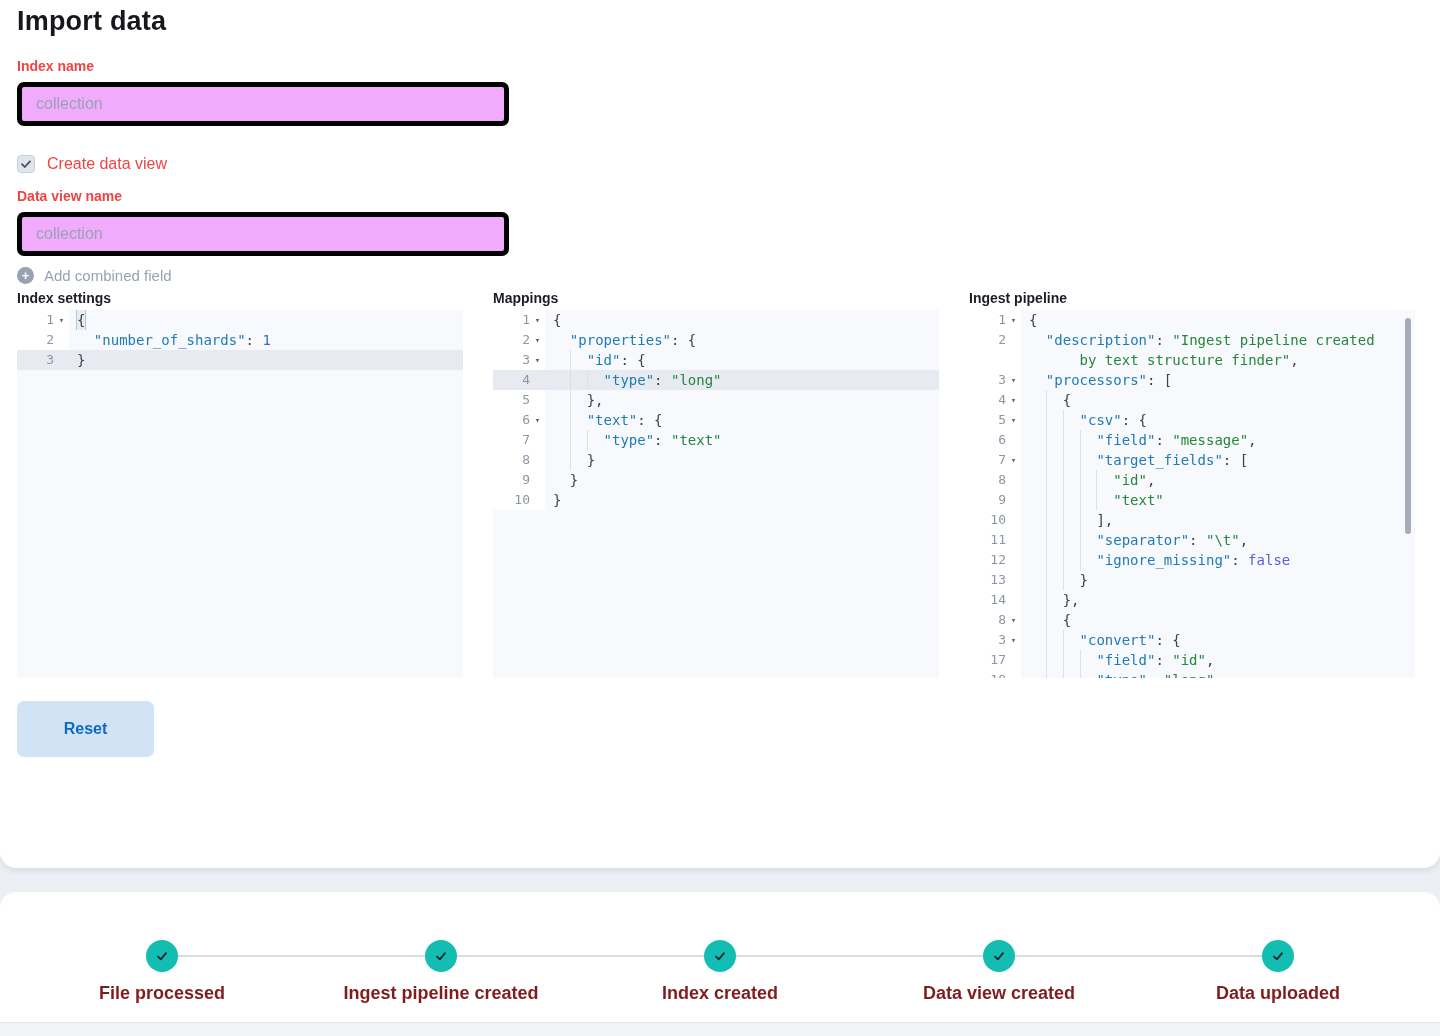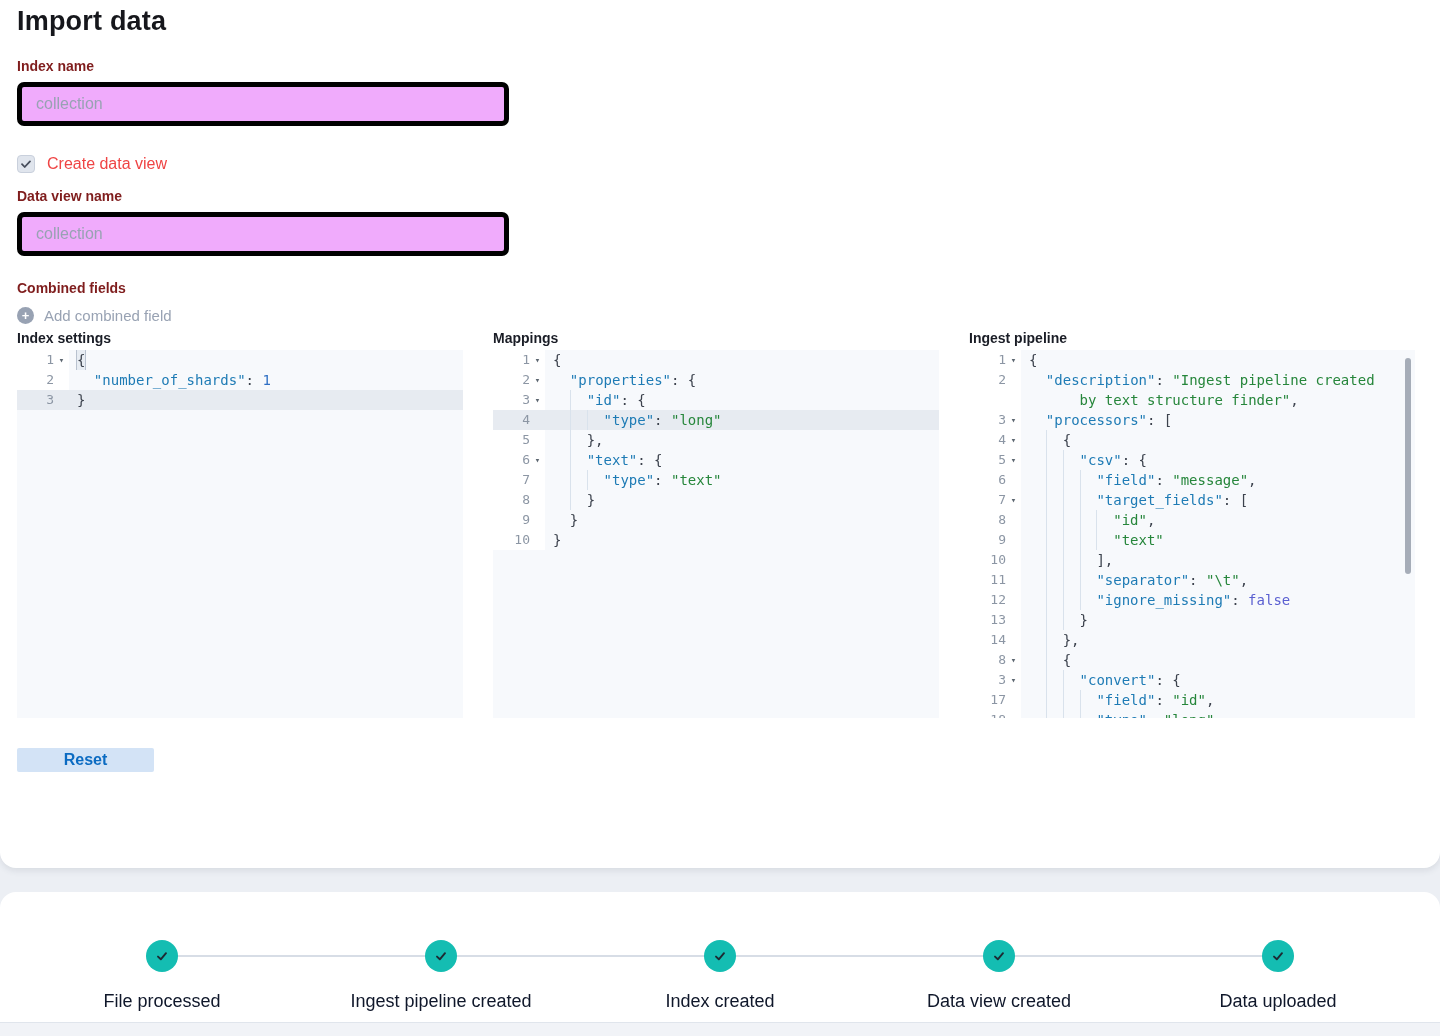--- a/index.html
+++ b/index.html
@@ -15,21 +15,21 @@
   .page-title { font-size:27px; font-weight:700; letter-spacing:.2px; color:#16171c; }
 
   .tabs { display:flex; gap:29px; margin-top:14px; position:relative; }
   .tabs-divider { position:absolute; left:-17px; right:-17px; bottom:-1px; height:1px; background:#d3dae6; }
   .tab { font-size:16px; font-weight:700; padding:0 3px 13px 3px; cursor:pointer; position:relative; }
   .tab.inactive { color:var(--tab-inactive,#343741); }
   .tab.active { color:var(--accent,#0b6bc2); }
   .tab.active::after { content:""; position:absolute; left:0; right:0; bottom:-1px; height:3px;
     background:var(--accent,#0b6bc2); z-index:2; }
 
-  .field-label { font-size:14px; font-weight:700; color:#7f1d1d; }
+  .field-label { font-size:14px; font-weight:700; color:#ef4444; }
   .lbl-index { margin-top:21px; }
   .text-input { display:block; width:492px; height:44px; margin-top:8px;
     background:#f0abfc; border:5px solid #000000; border-radius:7px;
     font-size:16px; padding:0 14px; color:#343741;
     font-family:"Liberation Sans","DejaVu Sans",sans-serif; }
   .text-input::placeholder { color:#98a2b3; opacity:1; }
 
   .checkbox-row { margin-top:29px; display:flex; align-items:center; gap:12px; }
   .checkbox { width:18px; height:18px; border-radius:4px; background:#e0e5ed;
     border:1px solid #c9d0dc; display:flex; align-items:center; justify-content:center; }
@@ -64,38 +64,38 @@
   .guide { display:inline-block; flex:none; width:2ch; border-left:1px solid #d9e2ec; }
   .tk { color:var(--code-key,#1e7bb5); align-self:center; }
   .tv { color:var(--code-string,#26863b); align-self:center; }
   .tn { color:var(--code-number,#2f6fc4); align-self:center; }
   .tb { color:var(--code-boolean,#5a5fd1); align-self:center; }
   .tp { color:#3c424d; align-self:center; }
   .tm { color:#3c424d; align-self:center; background:#e8edf3; outline:1px solid #b9c2cf; }
   .scrollbar { position:absolute; right:4px; top:8px; width:6px; height:216px;
     background:#a6adb8; border-radius:3px; }
 
-  .reset-btn { margin-top:30px; width:137px; height:24px; border:none; border-radius:2px;
+  .reset-btn { margin-top:23px; width:137px; height:56px; border:none; border-radius:7px;
     background:var(--reset-bg,#d3e3f6); color:var(--accent,#0b6bc2);
     font-size:16px; font-weight:700; cursor:pointer;
     font-family:"Liberation Sans","DejaVu Sans",sans-serif; }
 
   
   .gap-strip { height:24px; }
   .stepper-card { height:130px; background:#fff; border-radius:16px 16px 0 0;
     padding-top:48px; position:relative; }
   .steps { position:relative; width:1395px; margin:0 auto; display:flex; }
   .steps-line { position:absolute; left:139px; right:139px; top:15px; height:2px;
     background:#d7dde6; }
   .step { width:279px; display:flex; flex-direction:column; align-items:center; position:relative; }
   .step-circle { width:32px; height:32px; border-radius:50%;
     background:var(--step-complete,#14bdb2); display:flex; align-items:center;
     justify-content:center; z-index:1; }
   .step-circle svg { width:16px; height:16px; }
-  .step-label { margin-top:19px; font-size:18px; font-weight:400; color:#0f172a; }
+  .step-label { margin-top:11px; font-size:18px; font-weight:700; color:#7f1d1d; }
 
   .footer-strip { height:14px; background:#f1f3f7; border-top:1px solid #e0e5ec; }
 </style>
 </head>
 <body>
 
 <div class="main-card">
   <h1 class="page-title">Import data</h1>
 
 
@@ -107,21 +107,20 @@
       <svg viewBox="0 0 12 12">
         <path d="M2 6.2 L4.7 9 L10 3.4" fill="none" stroke="#474e5c" stroke-width="1.8" stroke-linecap="round" stroke-linejoin="round"></path>
       </svg>
     </span>
     <span class="checkbox-label">Create data view</span>
   </div>
 
   <div class="field-label lbl-dataview">Data view name</div>
   <input class="text-input" type="text" placeholder="collection" style="">
 
-  <div class="field-label lbl-combined">Combined fields</div>
 
   <button class="add-row">
     <span class="plus-icon">+</span>
     <span class="add-label">Add combined field</span>
   </button>
 
   <div class="editors">
     <div class="ed-col">
       <div class="ed-title">Index settings</div>
       <div class="editor">

